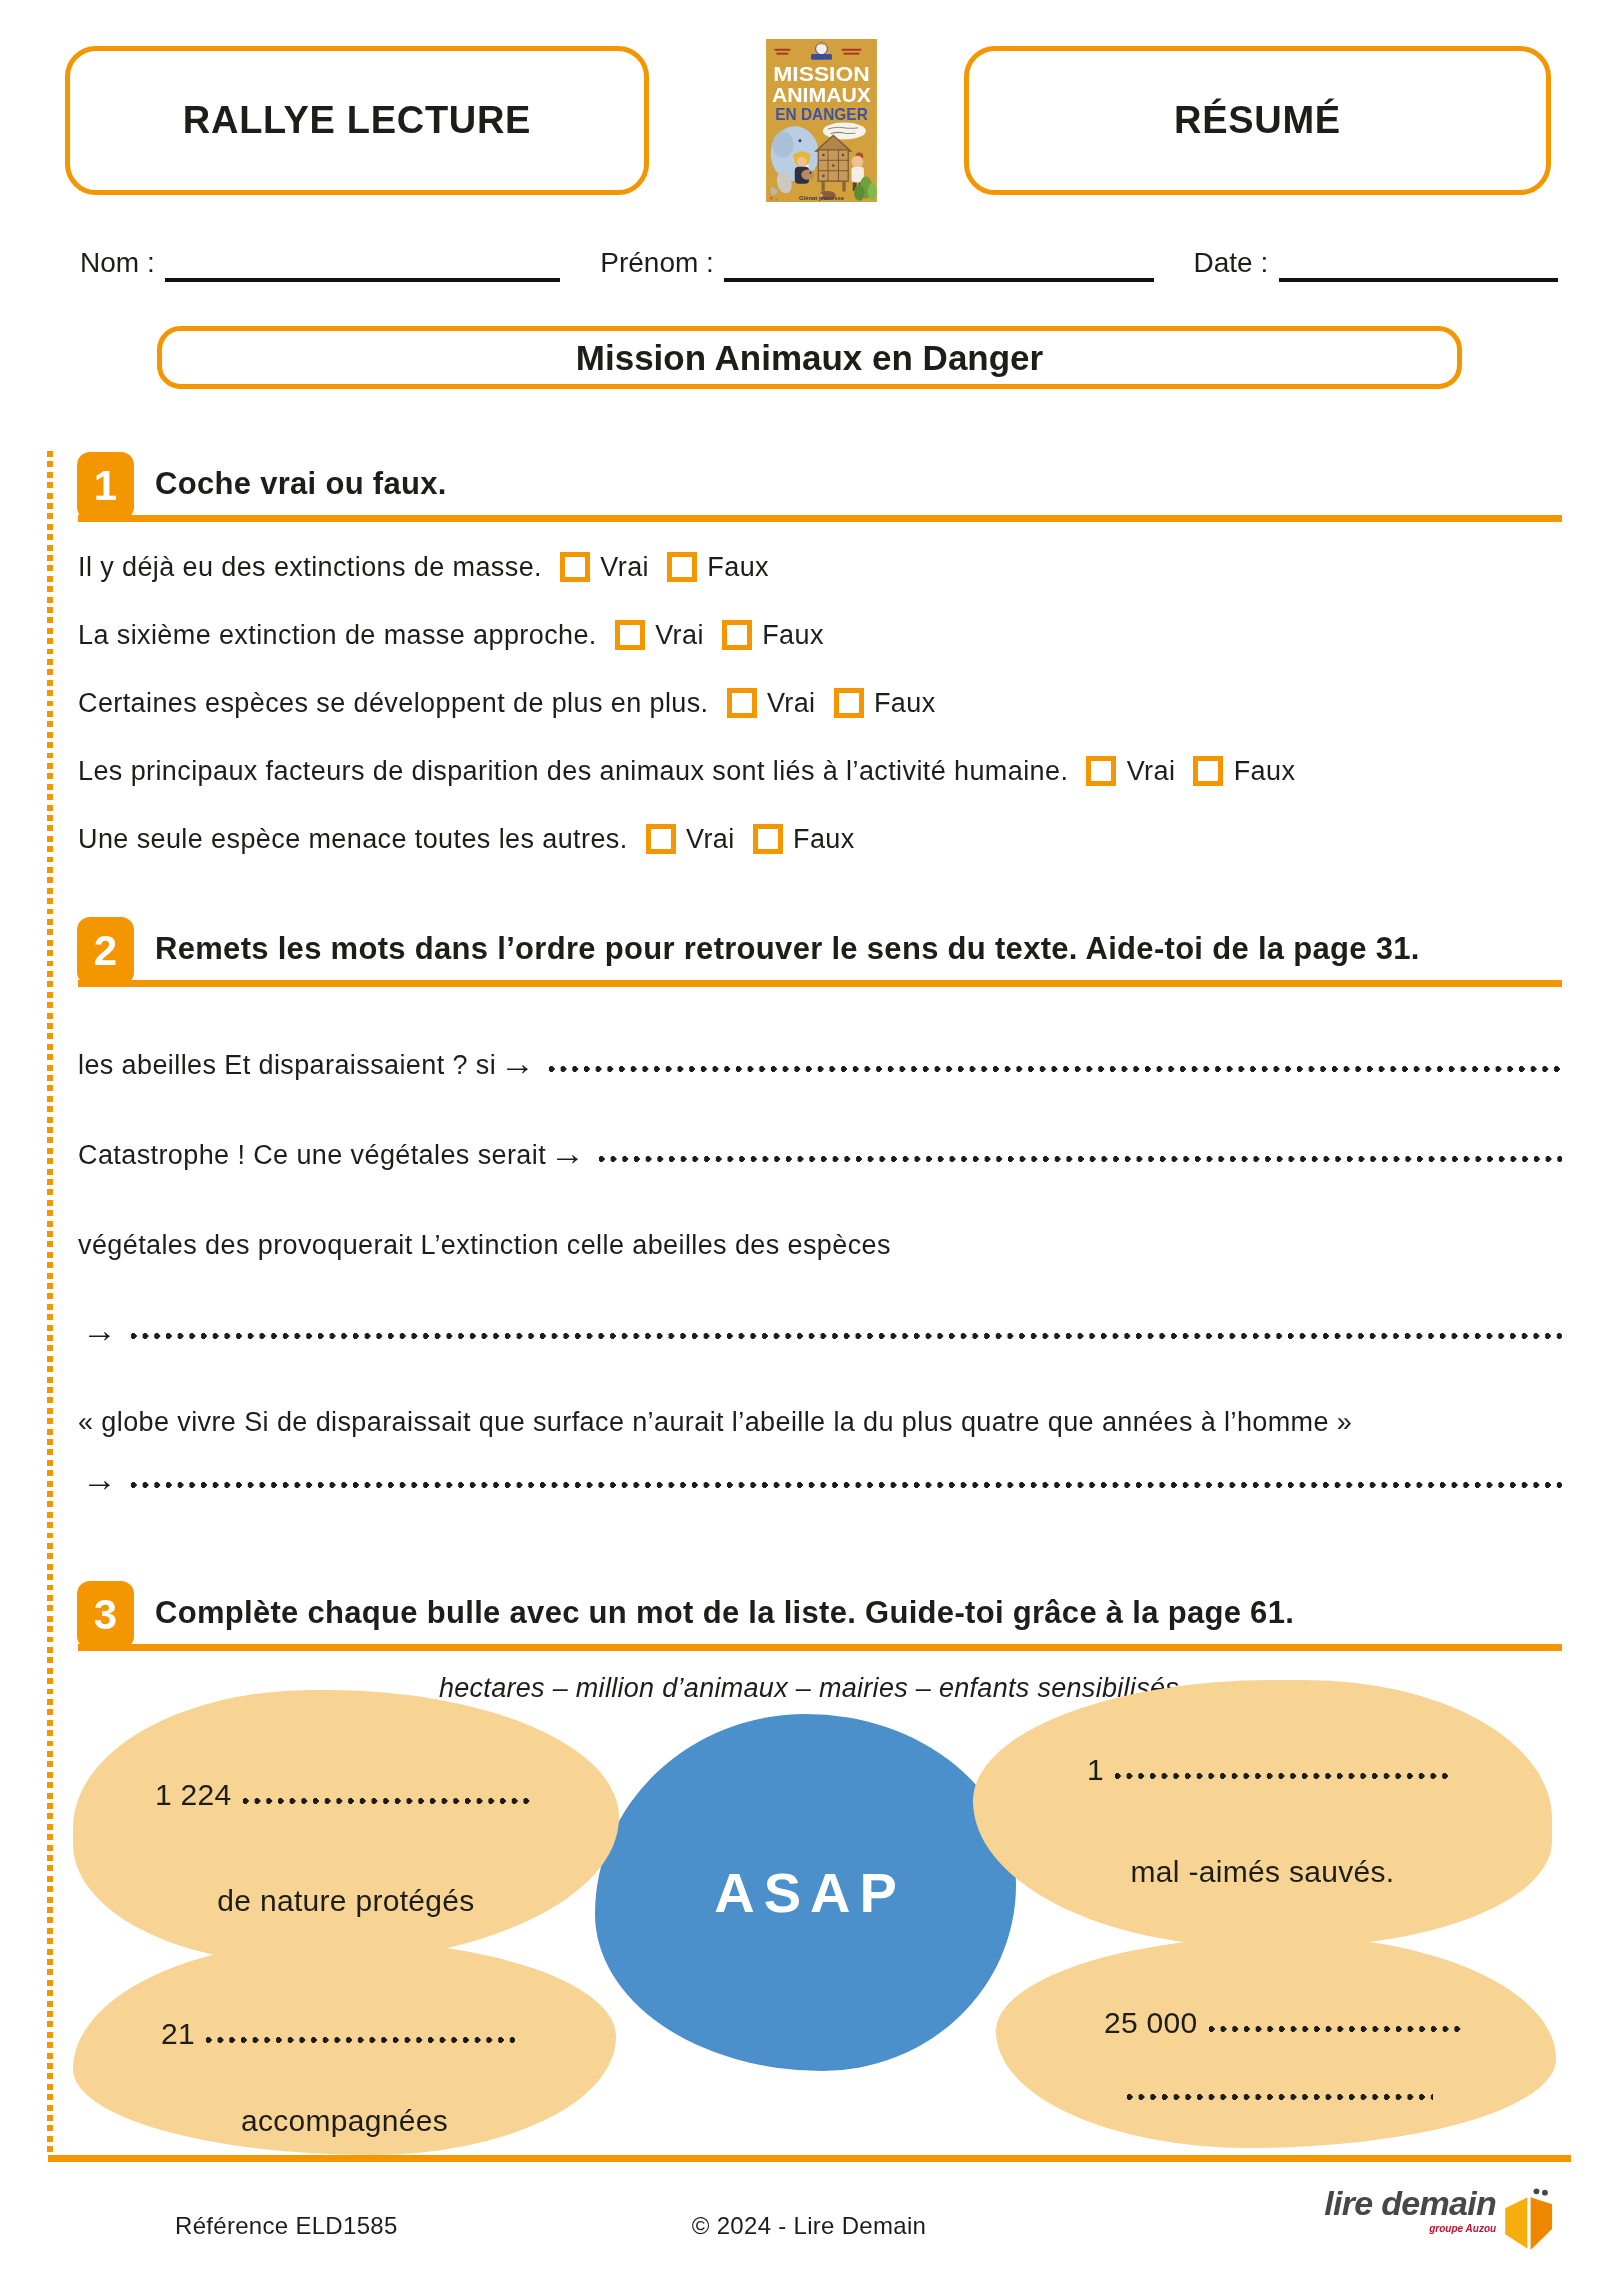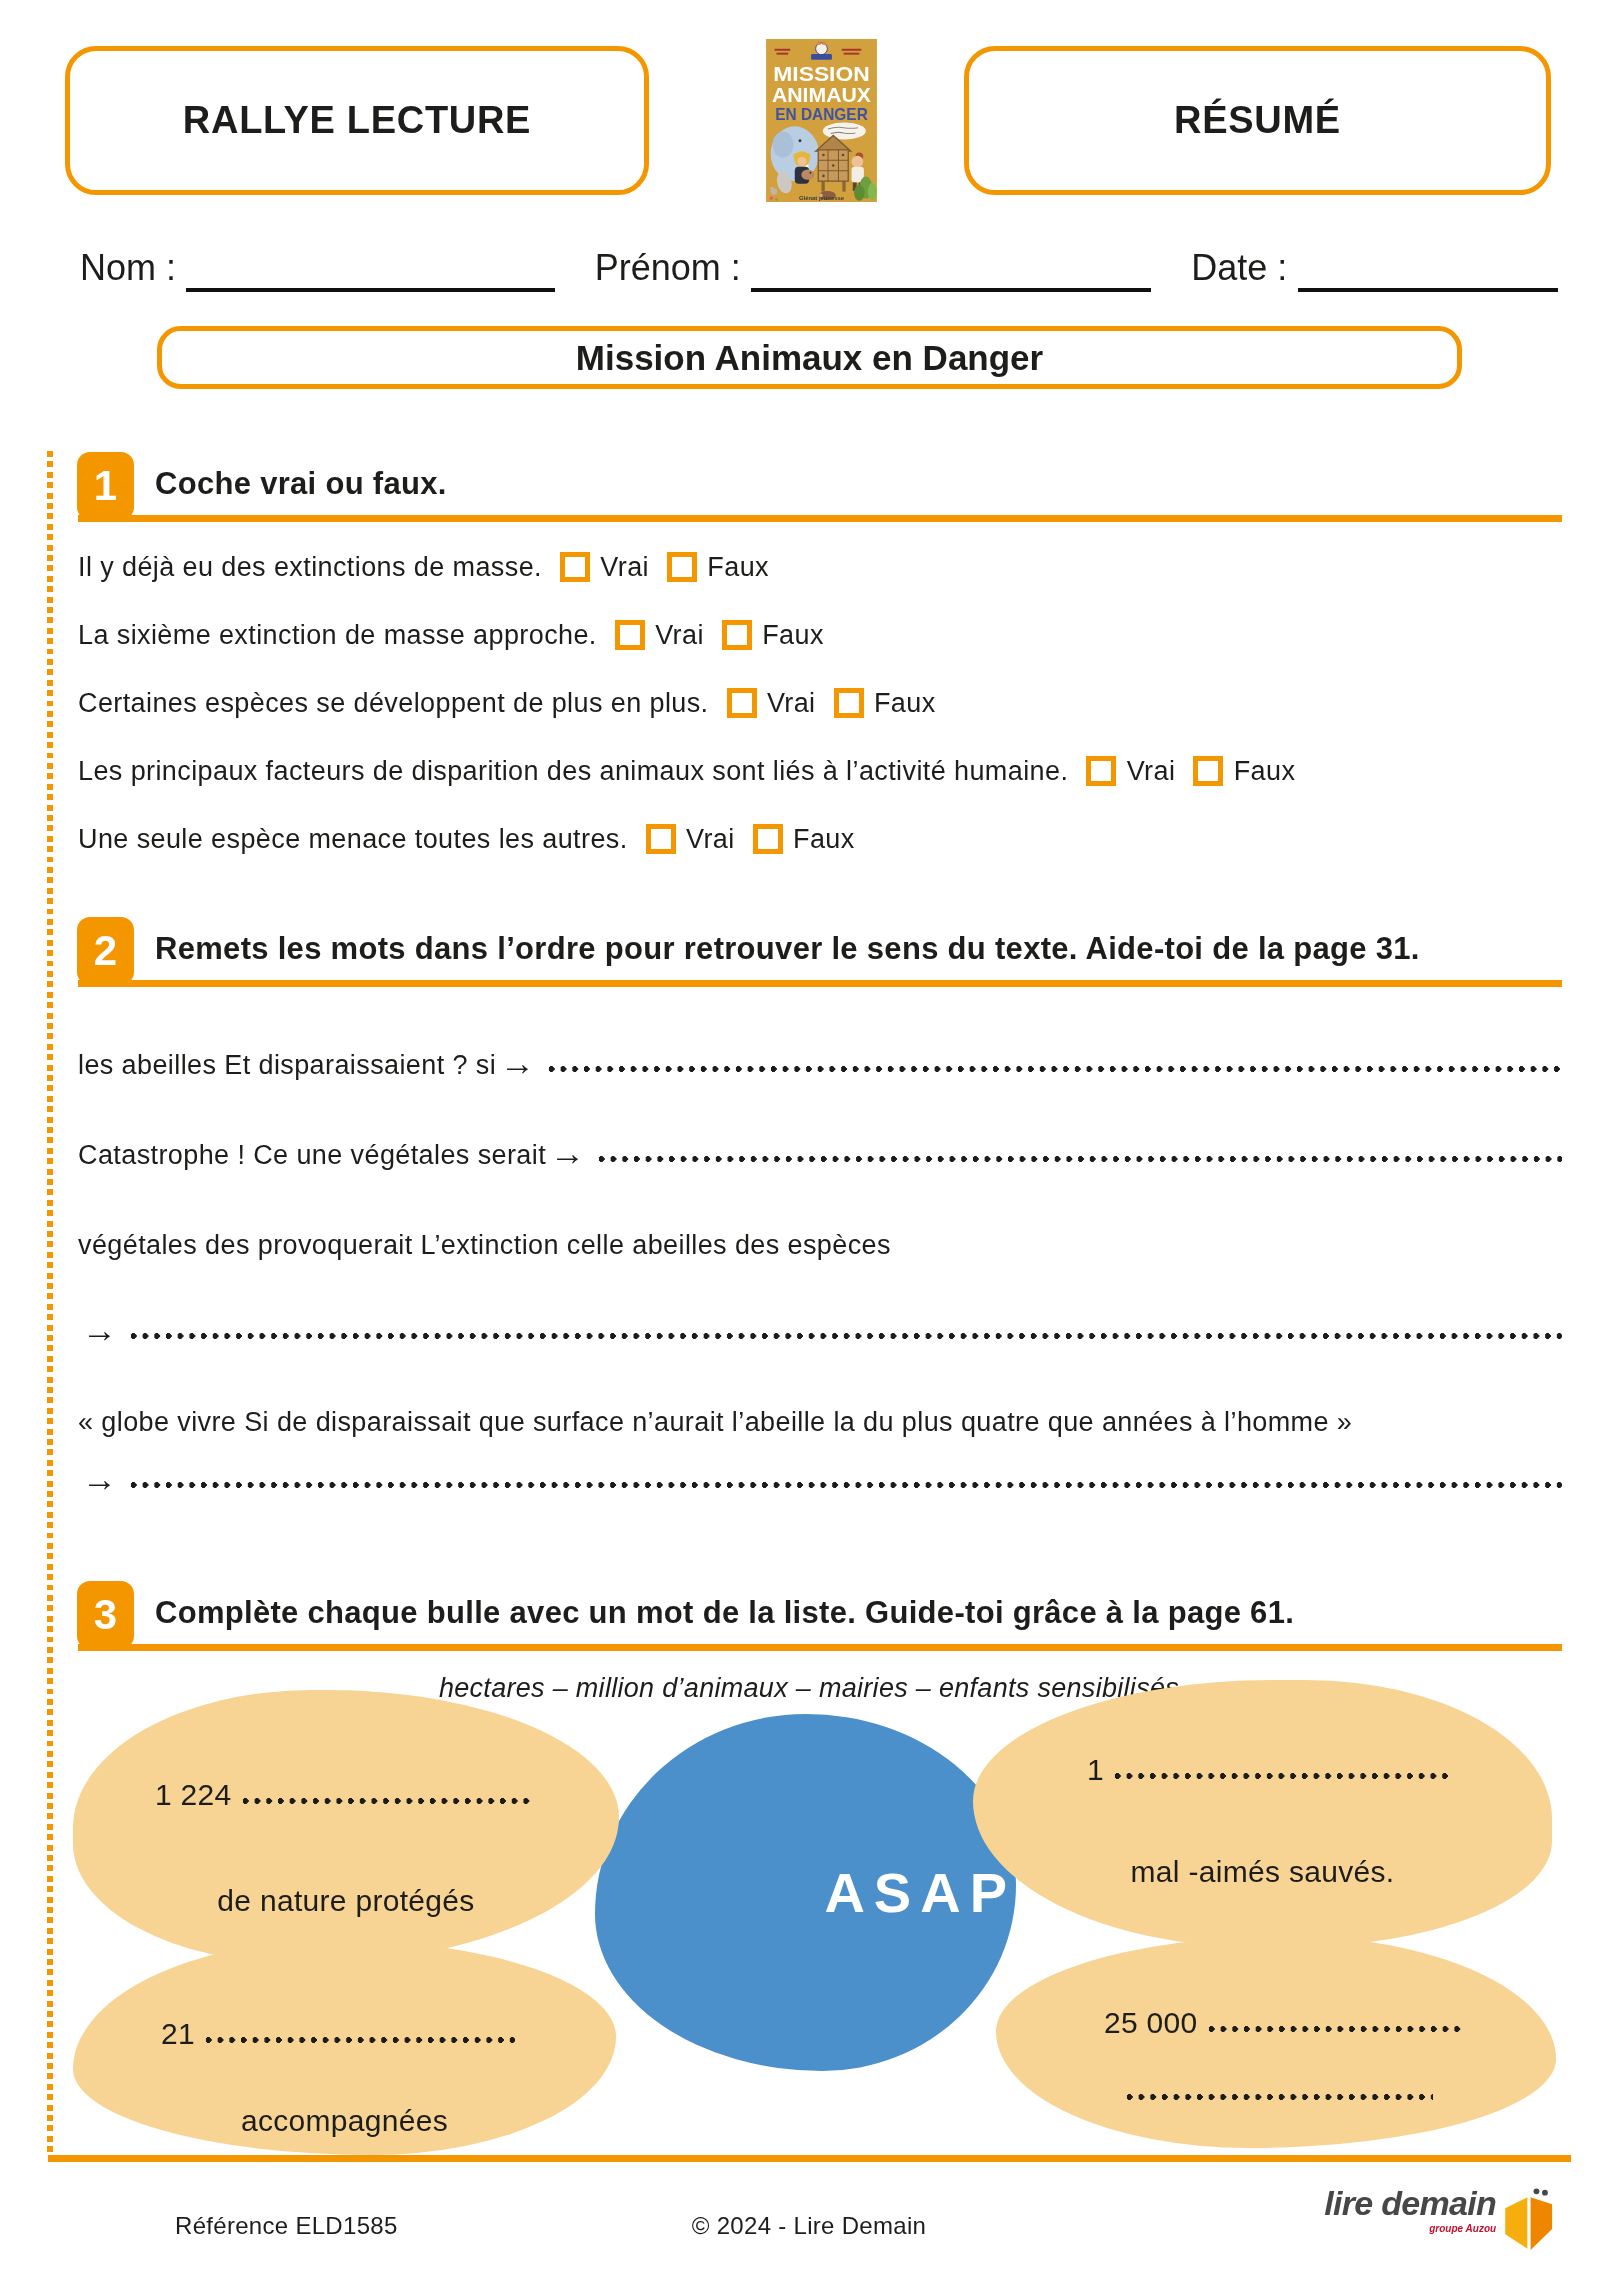--- a/index.html
+++ b/index.html
@@ -19,21 +19,21 @@
   .hdr-box{
     position:absolute;top:46px;height:149px;border:5.2px solid var(--accent);
     border-radius:31px;display:flex;align-items:center;justify-content:center;
     font-size:38px;font-weight:bold;letter-spacing:0.7px;background:#fff;
   }
   #hdr-left{left:65px;width:584px;}
   #hdr-right{left:964px;width:587px;}
   .cover{position:absolute;left:766px;top:39px;width:111px;height:163px;}
 
   
-  .id-row{position:absolute;left:80px;right:60px;top:247px;display:flex;align-items:flex-end;font-size:36px;}
+  .id-row{position:absolute;left:80px;right:60px;top:247px;display:flex;align-items:flex-end;font-size:28px;}
   .id-label{white-space:nowrap;padding-bottom:2.6px;}
   .id-line{border-bottom:4.6px solid #111;height:29px;}
   #line-nom{flex:58;margin:0 40px 0 10.4px;}
   #line-prenom{flex:63;margin:0 40px 0 10.4px;}
   #line-date{flex:41;margin:0 0 0 10.4px;}
 
   
   .title-box{
     position:absolute;left:157px;top:326px;width:1305px;height:63px;
     border:5.2px solid var(--accent);border-radius:23.5px;background:#fff;
@@ -78,21 +78,21 @@
     background-size:11.7px 11.7px;background-repeat:repeat-x;
   }
 
   
   .word-list{position:absolute;left:0;right:0;top:1673px;text-align:center;font-size:27px;font-style:italic;letter-spacing:0.3px;}
 
   .blob{position:absolute;background:var(--tan);z-index:2;}
   #blob-blue{
     left:595px;top:1714px;width:421px;height:357px;background:var(--blue);z-index:1;
     border-radius:50% 50% 46% 54% / 56% 48% 52% 44%;
-    display:flex;align-items:center;justify-content:flex-end;
+    display:flex;align-items:center;justify-content:center;
   }
   #asap{color:#fff;font-size:56px;font-weight:bold;letter-spacing:9px;padding-left:9px;}
   #blob-tl{left:73px;top:1690px;width:546px;height:273px;border-radius:45% 55% 58% 42% / 52% 48% 55% 45%;}
   #blob-tr{left:973px;top:1680px;width:579px;height:267px;border-radius:55% 45% 48% 52% / 48% 55% 42% 58%;}
   #blob-bl{left:73px;top:1940px;width:543px;height:215px;border-radius:48% 52% 45% 55% / 60% 45% 55% 40%;}
   #blob-br{left:996px;top:1936px;width:560px;height:212px;border-radius:52% 48% 55% 45% / 45% 58% 42% 55%;}
 
   .bubble-row{position:absolute;display:flex;align-items:flex-end;font-size:30px;letter-spacing:0.3px;}
   .bubble-row .dots{margin-bottom:5.2px;}
   #tl-row{left:82px;right:88px;top:88px;}

